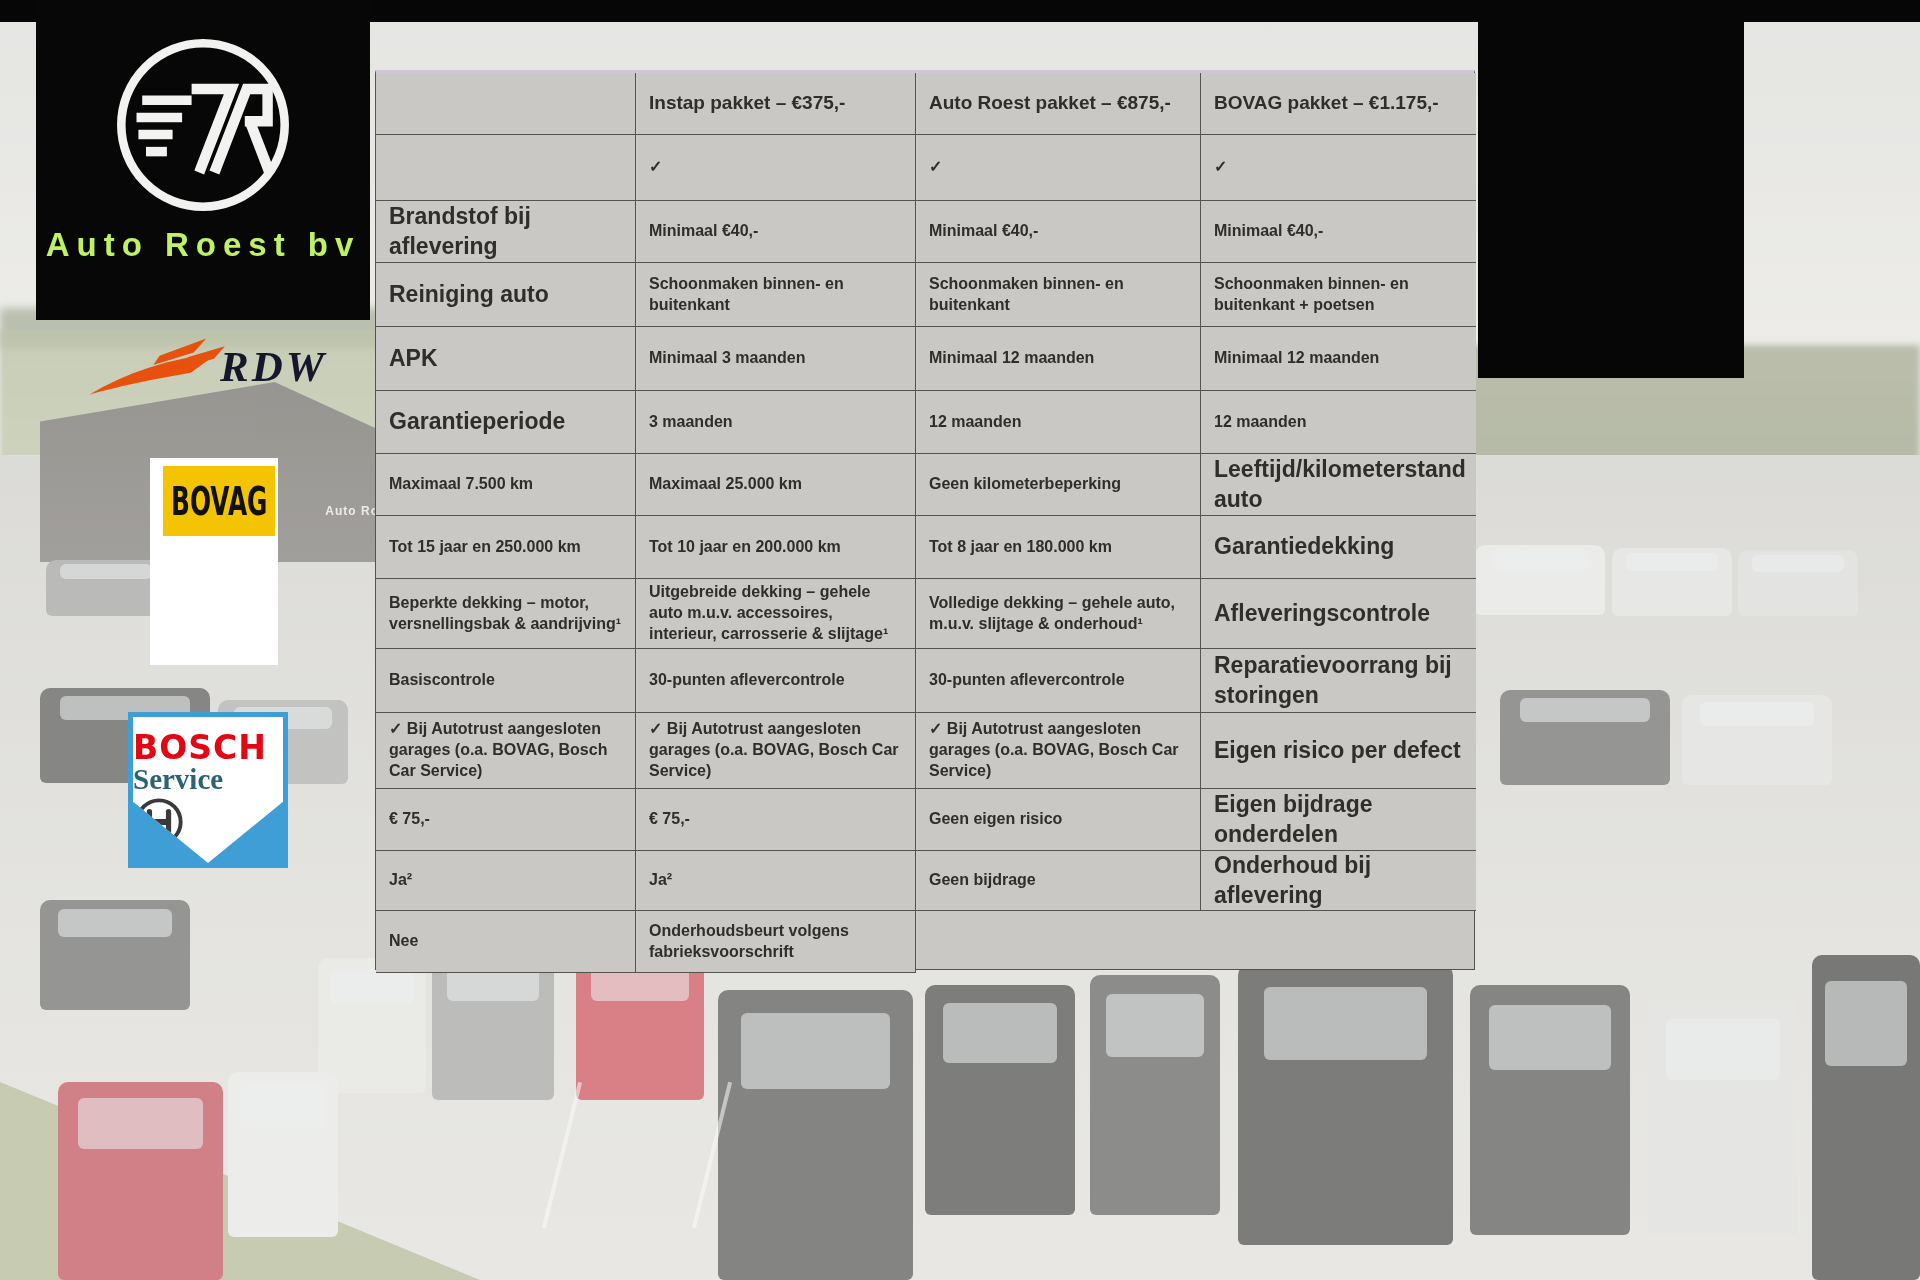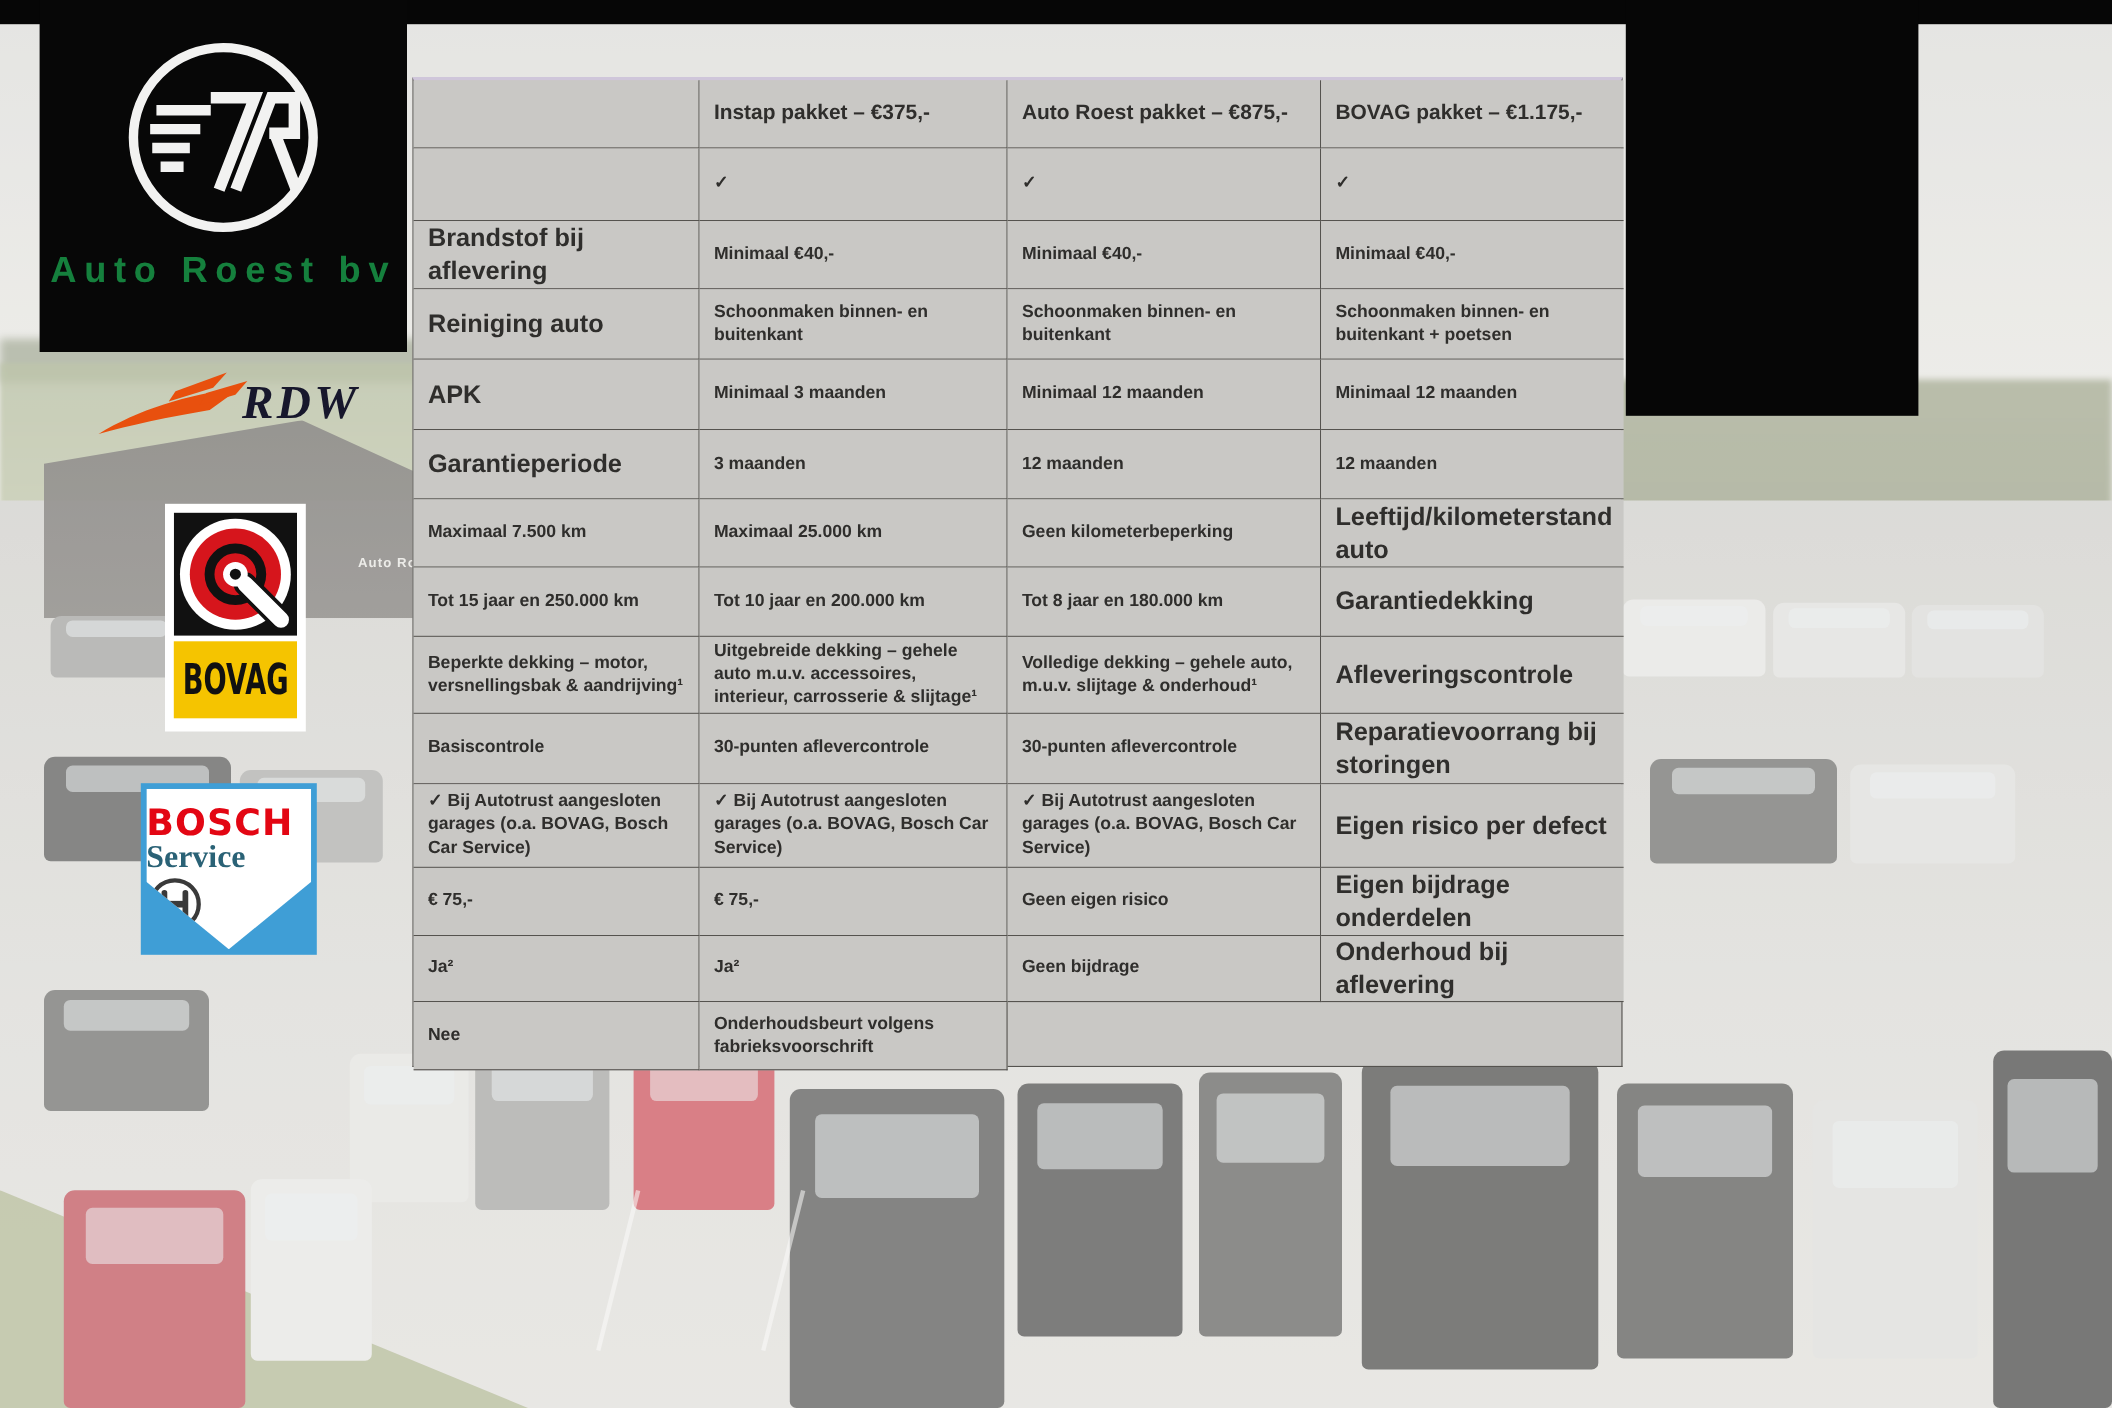--- a/index.html
+++ b/index.html
@@ -42,29 +42,29 @@
   .car{position:absolute;border-radius:10px 10px 6px 6px;}
   .car::before{content:"";position:absolute;left:12%;right:12%;top:8%;height:26%;
        background:rgba(230,235,238,.55);border-radius:6px;}
   .veil{position:absolute;inset:0;background:rgba(247,246,243,.44);}
 
   
   .strip-top{position:absolute;left:0;top:0;width:1920px;height:22px;background:#060606;}
   .box-tr{position:absolute;left:1478px;top:0;width:266px;height:378px;background:#060606;}
   .box-logo{position:absolute;left:36px;top:0;width:334px;height:320px;background:#070707;
        display:flex;flex-direction:column;align-items:center;justify-content:flex-start;}
-  .brand-name{color:#15803d;font-size:33px;font-weight:bold;letter-spacing:7px;
+  .brand-name{color:#bef264;font-size:33px;font-weight:bold;letter-spacing:7px;
        margin-top:6px;white-space:nowrap;}
 
   
   .rdw{position:absolute;left:88px;top:332px;width:260px;height:70px;font-style:italic;}
   .rdw-text{position:absolute;left:132px;top:10px;color:#17172c;
        font-family:"Liberation Serif",serif;font-weight:bold;font-size:43px;letter-spacing:3px;}
   .bovag{position:absolute;left:150px;top:458px;width:128px;height:207px;background:#fff;
-       padding:8px;display:flex;flex-direction:column;gap:5px;}
+       padding:8px;display:flex;flex-direction:row;gap:5px;}
   .bovag-roundel{width:112px;height:112px;}
   .bovag-band{width:112px;height:70px;background:var(--bovag-yellow);
        display:flex;align-items:center;justify-content:center;}
   .bovag-word{font-family:"DejaVu Sans","Liberation Sans",sans-serif;font-weight:bold;
        font-size:31px;color:#111;transform:scaleX(.8) scaleY(1.25);letter-spacing:0;}
   .bosch{position:absolute;left:128px;top:712px;width:160px;height:156px;background:var(--bosch-blue);}
   .bosch-shield{position:absolute;left:5px;top:5px;width:150px;height:146px;background:#fff;
        clip-path:polygon(0 0,100% 0,100% 58%,50% 100%,0 58%);
        display:flex;flex-direction:column;}
   .bosch-word{font-family:"DejaVu Sans","Liberation Sans",sans-serif;font-weight:bold;

